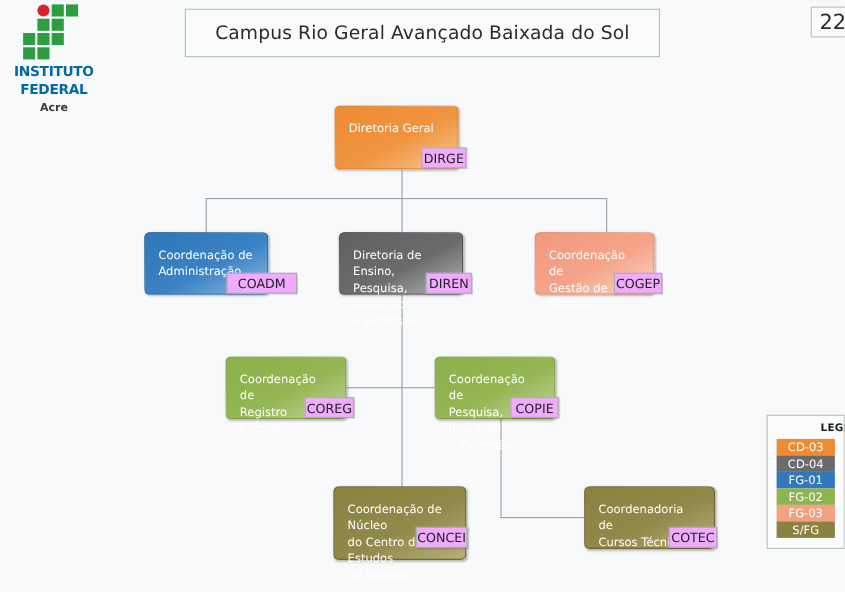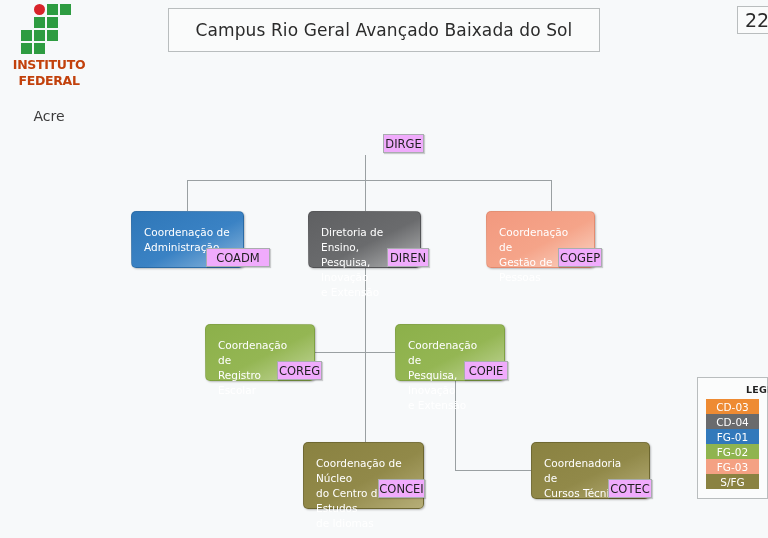--- a/index.html
+++ b/index.html
@@ -46,30 +46,31 @@
     width: 11px;
     height: 11px;
     border-radius: 50%;
     background: #d8232a;
   }
   .logo-text {
     font-family: "DejaVu Sans", sans-serif;
     font-weight: bold;
     font-size: 12.5px;
     line-height: 12.5px;
-    color: #c2410c;
+    color: #0369a1;
     letter-spacing: -0.3px;
     margin-top: 3px;
     text-align: center;
   }
   .logo-sub {
     font-family: "DejaVu Sans", sans-serif;
-    font-size: 14px;
+    font-size: 10px;
     color: #3b3b3b;
-    margin-top: 21px;
+    margin-top: 6px;
+    font-weight: bold;
   }
 
   
   .title-box {
     position: absolute;
     left: 168px;
     top: 8px;
     width: 432px;
     height: 44px;
     background: #fafbfb;
@@ -245,20 +246,23 @@
   <div class="line v" style="left:551px; top:180px; height:31px;"></div>
 
   <div class="line v" style="left:365px; top:268px; height:174px;"></div>
 
   <div class="line h" style="left:315px; top:352px; width:50px;"></div>
   <div class="line h" style="left:365px; top:352px; width:40px;"></div>
 
   <div class="line v" style="left:455px; top:381px; height:90px;"></div>
   <div class="line h" style="left:455px; top:470px; width:76px;"></div>
 
+  <div class="node orange" style="left:304px; top:96px; width:113px; height:58px;">
+    <span class="node-label">Diretoria  Geral</span>
+  </div>
   <div class="badge" style="left:383px; top:134px; width:41px;">DIRGE</div>
 
   <div class="node blue" style="left:131px; top:211px; width:113px; height:57px;">
     <span class="node-label">Coordenação de
 Administração</span>
   </div>
   <div class="badge" style="left:206px; top:248px; width:64px;">COADM</div>
 
   <div class="node gray" style="left:308px; top:211px; width:113px; height:57px;">
     <span class="node-label">Diretoria de Ensino,

